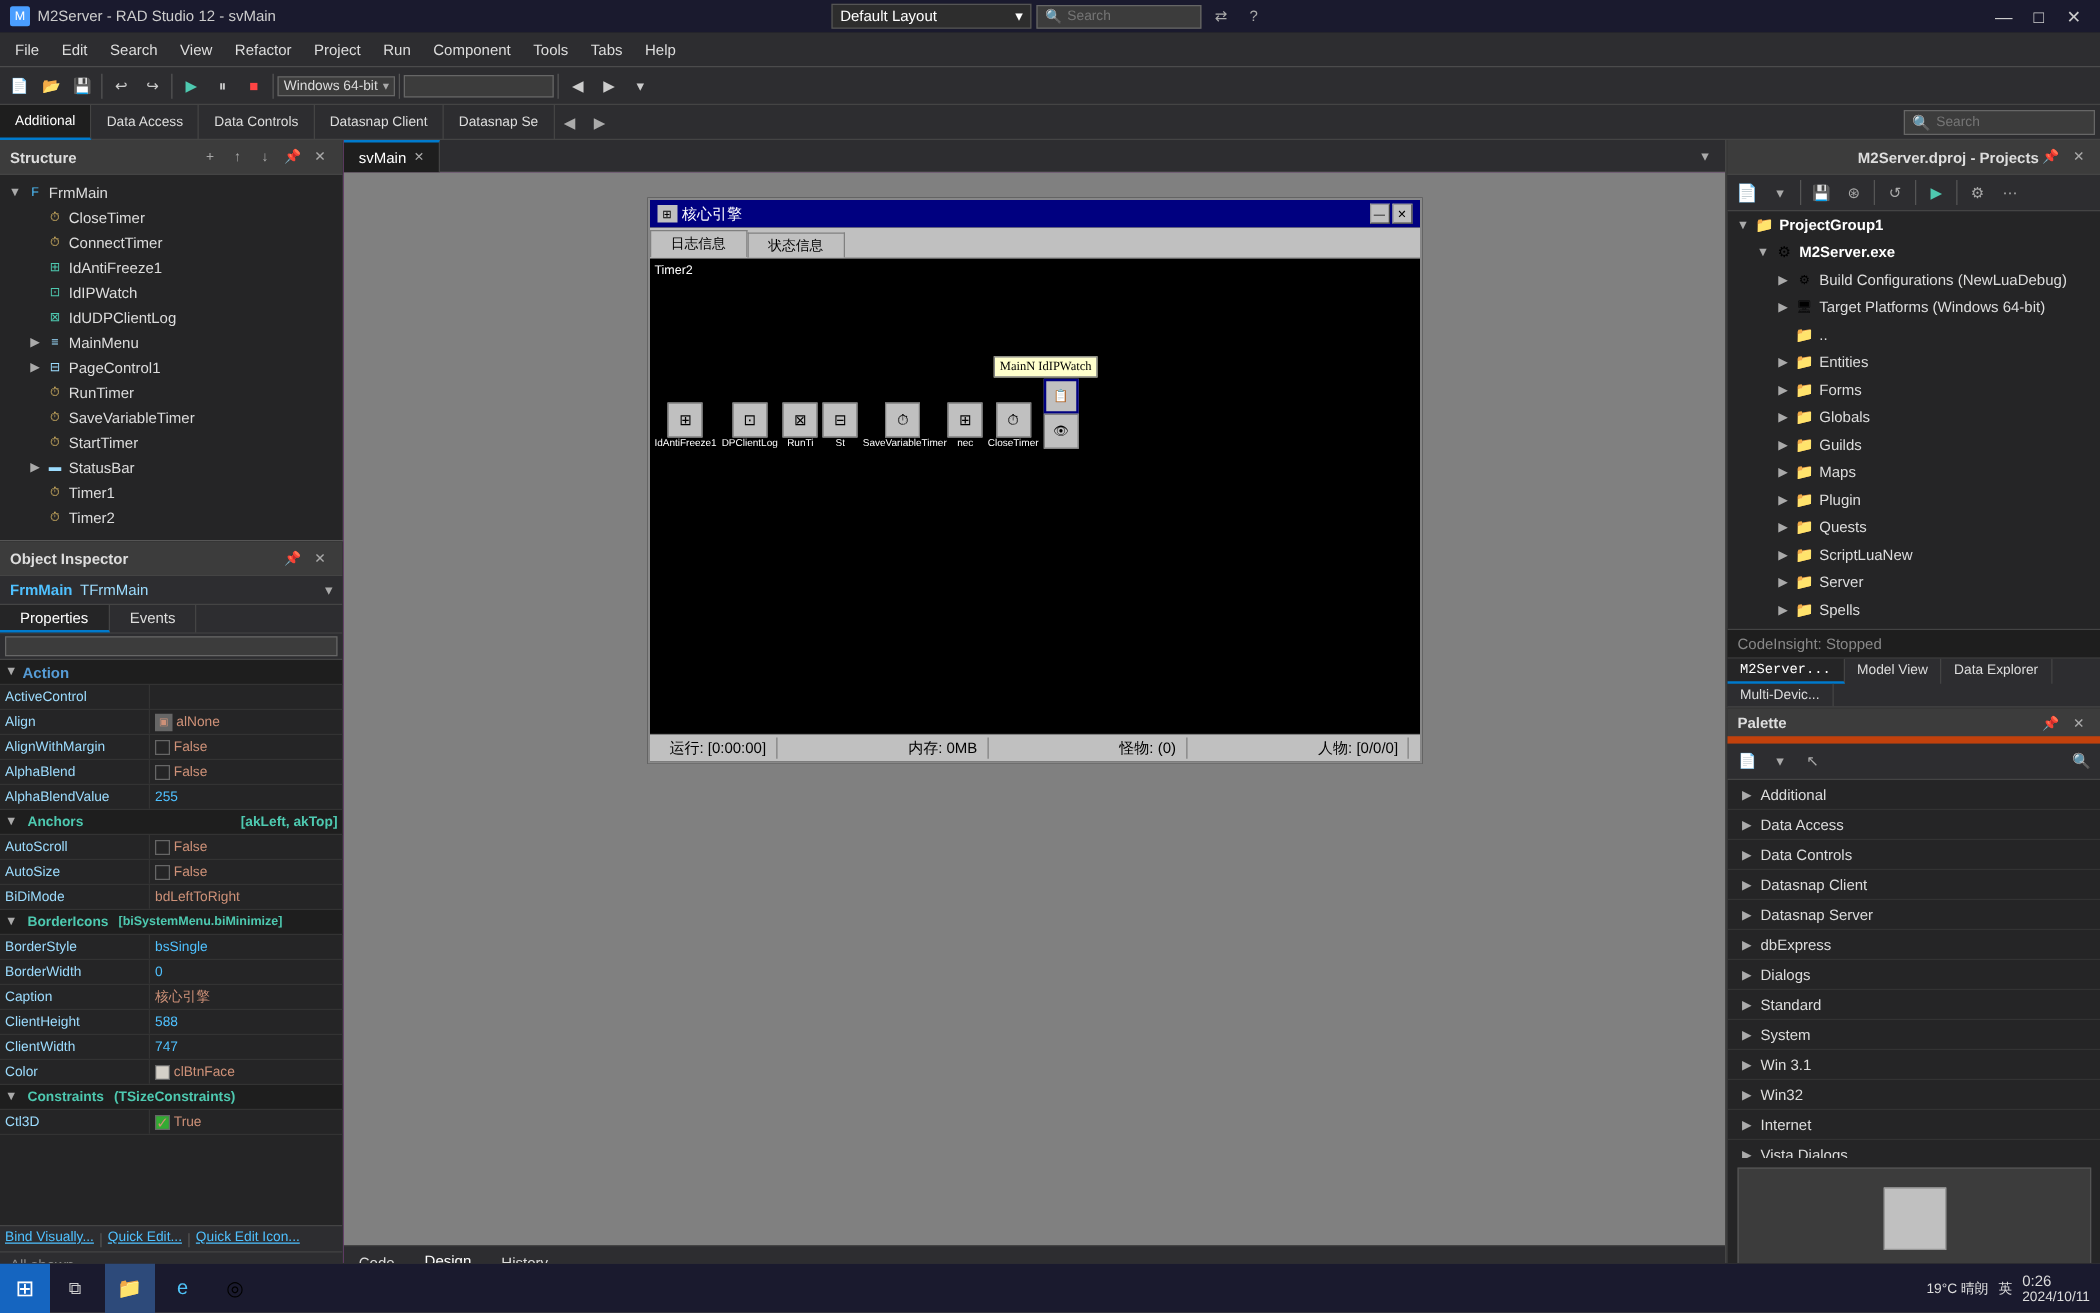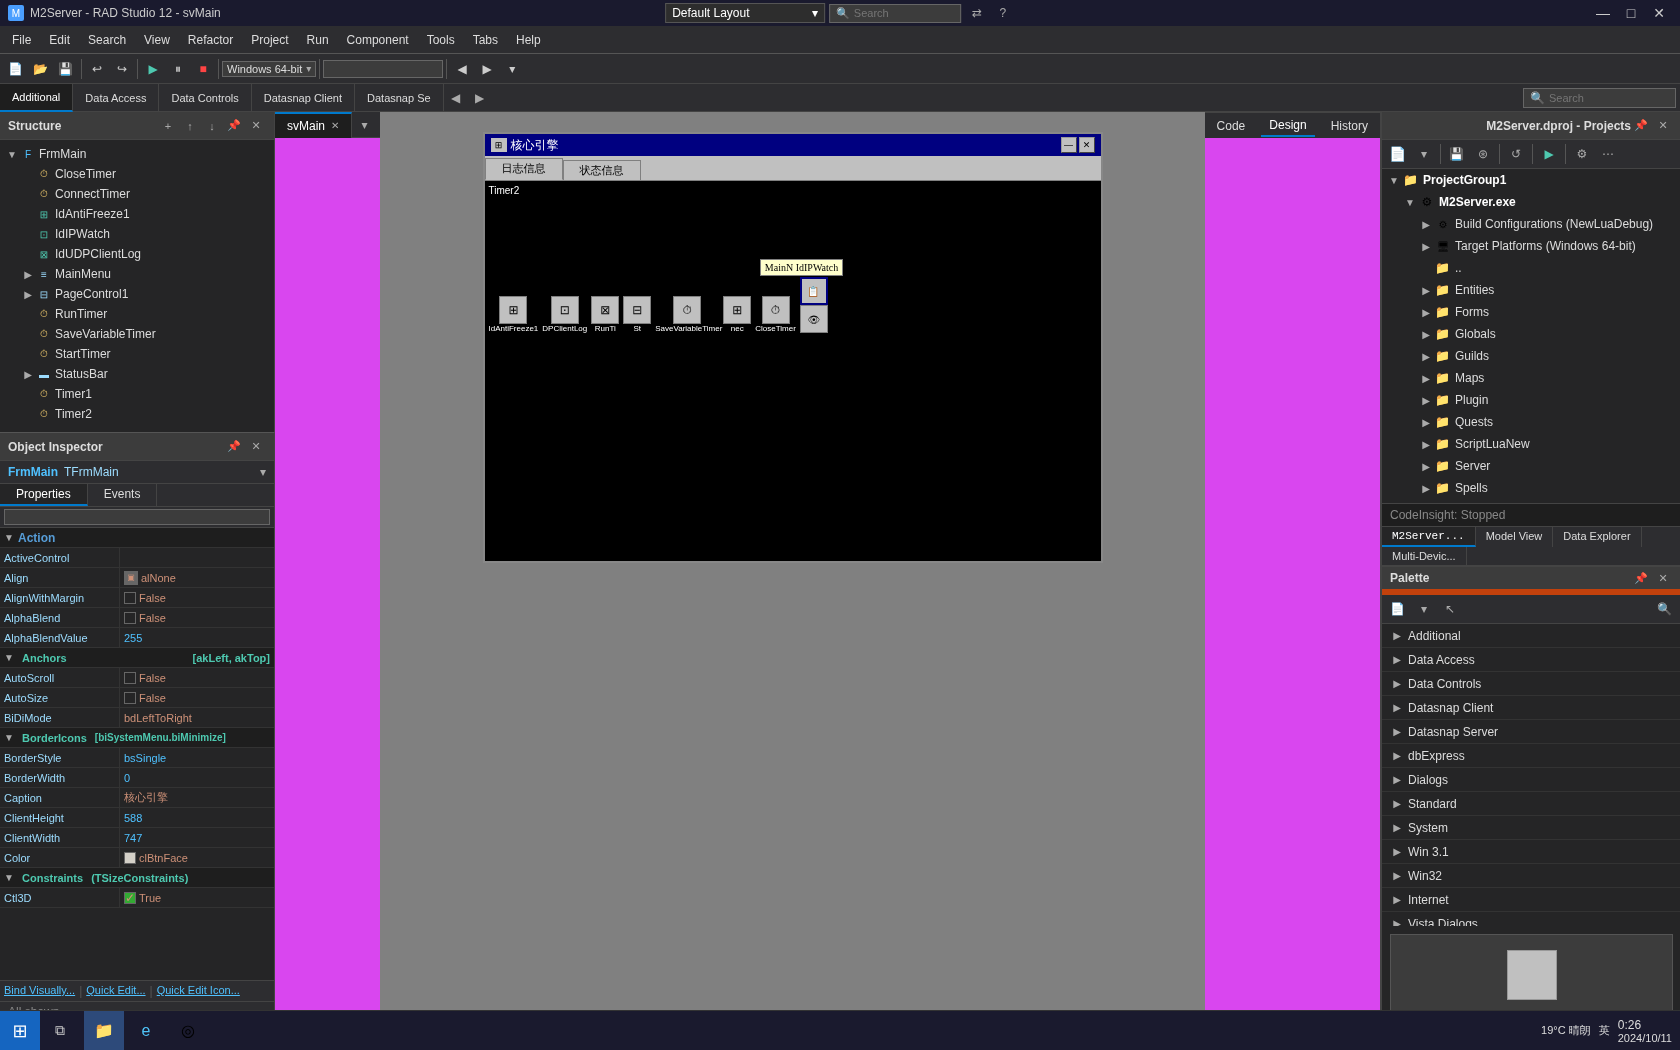--- a/index.html
+++ b/index.html
@@ -273,21 +273,21 @@
       padding: 3px 8px;
       color: #888;
       font-size: 11px;
     }
 
     
     #center-panel {
       flex: 1;
       background: #d946ef;
       display: flex;
-      flex-direction: row;
+      flex-direction: column;
       overflow: hidden;
     }
     #doc-tabs {
       display: flex;
       align-items: center;
       background: #2d2d30;
       border-bottom: 1px solid #444;
       height: 26px;
     }
     .doc-tab {
@@ -927,20 +927,26 @@
               </div>
               <div style="display:flex;flex-direction:column;align-items:center;">
                 <div style="width:28px;height:28px;background:#c0c0c0;border:1px solid #808080;display:flex;align-items:center;justify-content:center;font-size:10px;">👁</div>
               </div>
 
               <div class="form-comp-tooltip" style="top:-18px;left:-40px;font-family:Liberation Serif, serif;">MainN IdIPWatch</div>
             </div>
           </div>
         </div>
 
+        <div class="form-statusbar">
+          <span class="form-status-item">运行: [0:00:00]</span>
+          <span class="form-status-item">内存: 0MB</span>
+          <span class="form-status-item">怪物: (0)</span>
+          <span class="form-status-item">人物: [0/0/0]</span>
+        </div>
       </div>
     </div>
 
     <div id="design-bottom-tabs">
       <div class="design-bottom-tab">Code</div>
       <div class="design-bottom-tab active">Design</div>
       <div class="design-bottom-tab">History</div>
     </div>
   </div>
 

